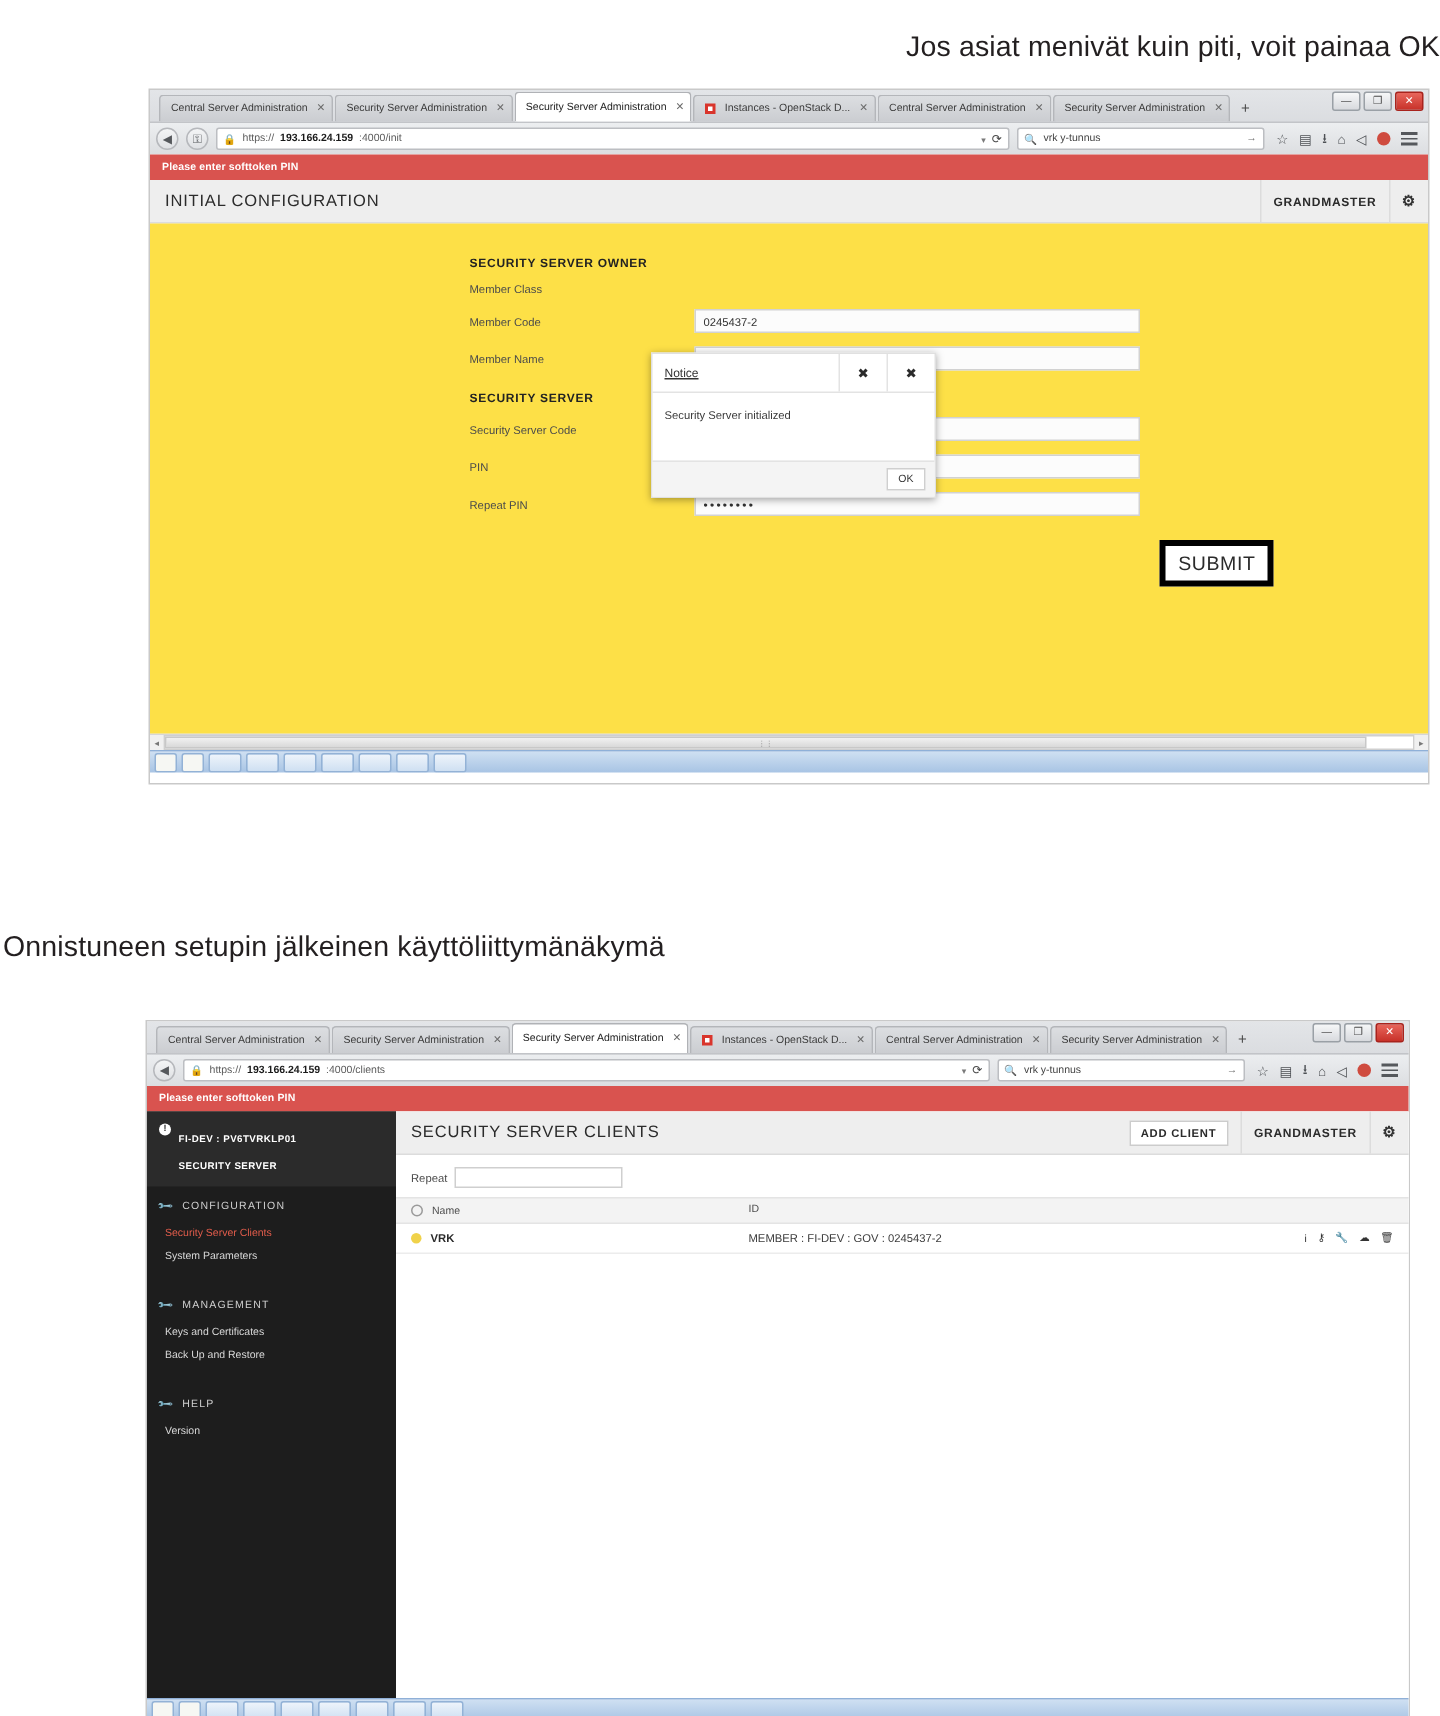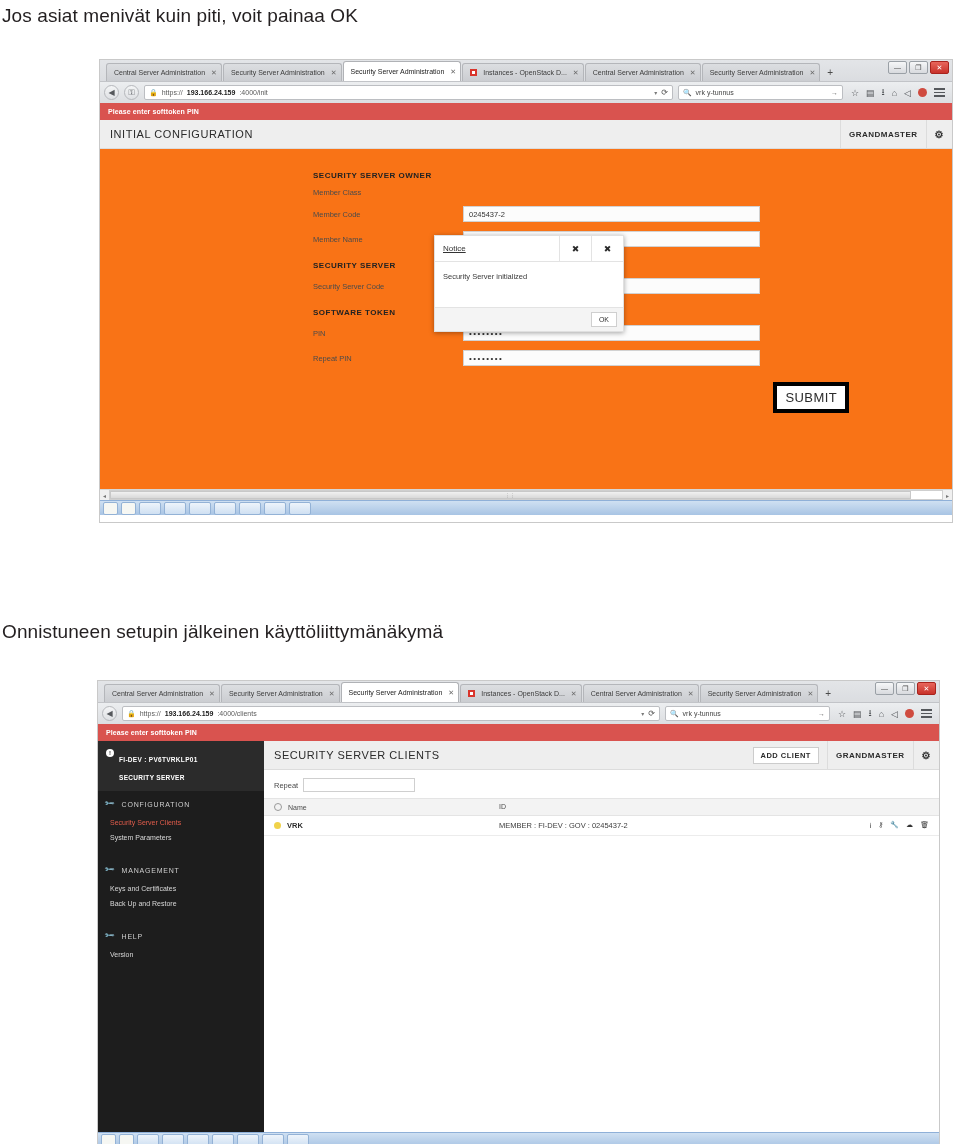--- a/index.html
+++ b/index.html
@@ -5,21 +5,22 @@
   html,body{margin:0;padding:0;}
   body{
     width:960px;height:1144px;background:#ffffff;
     font-family:"Liberation Sans",sans-serif;
     -webkit-font-smoothing:antialiased;
     overflow:hidden;position:relative;
   }
   .doc-heading{
     font-size:19px;color:#231f20;font-weight:400;
     letter-spacing:0.1px;line-height:24px;
-    padding:4px 0 0 2px;
+    padding:20px 0 0 2px;
+    text-align:right;
   }
   .heading2{
     font-size:19px;color:#231f20;font-weight:400;
     letter-spacing:0.1px;line-height:24px;
     position:absolute;left:2px;top:620px;
   }
 
   
   .shot{position:absolute;background:#fff;box-shadow:0 0 0 1px #c9c9c9;}
   .shot1{left:100px;top:60px;width:852px;height:462px;}
@@ -74,21 +75,21 @@
            display:flex;align-items:center;padding-left:10px;}
   .apptitle{font-size:11px;font-weight:normal;color:#2b2b2b;letter-spacing:.55px;}
   .headright{margin-left:auto;display:flex;align-items:stretch;height:28px;}
   .hbtn{display:flex;align-items:center;font-size:8px;font-weight:bold;color:#2b2b2b;
         letter-spacing:.5px;padding:0 8px;border-left:1px solid #dcdcdc;}
   .hbtn.plain{border-left:none;background:#fff;border:1px solid #cccccc;
               font-size:7.5px;padding:3px 7px;align-self:center;margin-right:8px;height:auto;}
   .gear{font-size:10px;color:#333;}
 
   
-  .formwrap{padding:22px 0 0 0;background:#f97316;height:318px;position:relative;}
+  .formwrap{padding:22px 0 0 0;background:#fde047;height:318px;position:relative;}
   .sect{font-size:8px;font-weight:bold;color:#222;letter-spacing:.5px;margin:0 0 8px 213px;}
   .row{display:flex;align-items:center;margin:0 0 9px 213px;}
   .row label{width:150px;font-size:7.5px;color:#4b4b4b;}
   .field{width:285px;height:14px;border:1px solid #d2d2d2;background:#fcfcfc;
          font-size:7.5px;color:#333;display:flex;align-items:center;padding:0 5px;position:relative;}
   .field.sel{background:#f2f2f2;}
   .caret{position:absolute;right:0;top:-1px;width:9px;height:16px;border:1px solid #c2c2c2;
          background:linear-gradient(#fafafa,#e4e4e4);display:flex;align-items:center;justify-content:center;
          font-size:6px;color:#555;}
   .pin{letter-spacing:1.5px;font-size:8px;color:#333;}
@@ -271,21 +272,20 @@
 
       <div class="sect" style="margin-top:14px">SECURITY SERVER</div>
 
       <div class="row">
         <label>Security Server Code</label>
         <div class="field">
           <span></span>
         </div>
       </div>
 
-      <div class="sect" style="margin-top:14px">SOFTWARE TOKEN</div>
 
       <div class="row">
         <label>PIN</label>
         <div class="field">
           <span class="pin">••••••••</span>
         </div>
       </div>
 
       <div class="row">
         <label>Repeat PIN</label>

